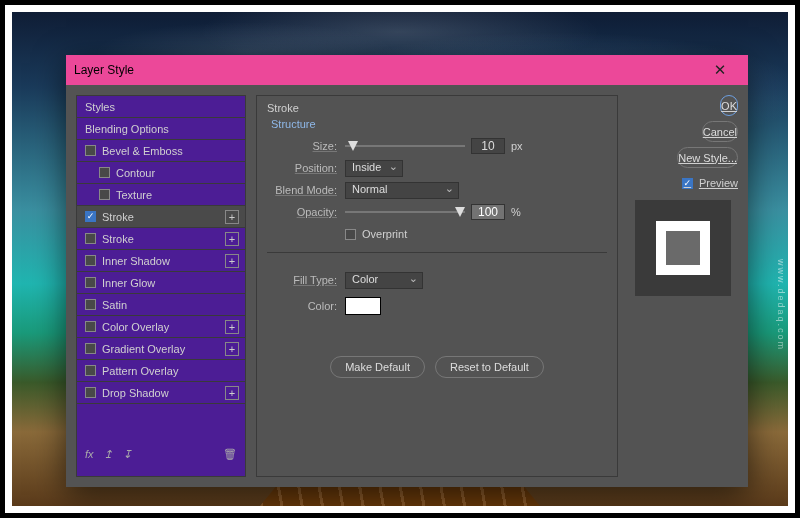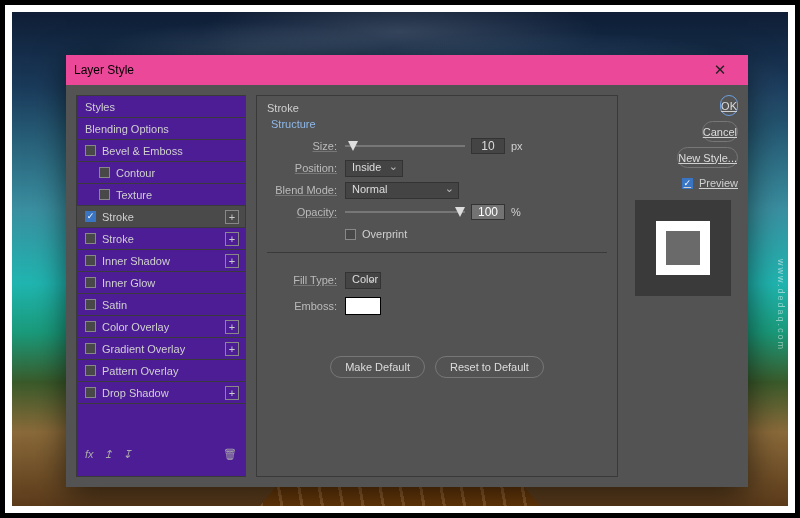--- a/index.html
+++ b/index.html
@@ -182,26 +182,26 @@
 
             <div class="ctrl">
               <span class="lbl"></span>
               <span class="chk"></span>
               <span style="margin-left:6px">Overprint</span>
             </div>
           </div>
 
           <div class="ctrl">
             <span class="lbl u">Fill Type:</span>
-            <span class="sel" style="width:36px">
+            <span class="sel" style="width:78px">
                 <span>Color</span>
               </span>
           </div>
           <div class="ctrl" style="margin-top:6px">
-            <span class="lbl">Emboss:</span>
+            <span class="lbl">Color:</span>
             <span class="swatch"></span>
           </div>
 
           <div class="btn-row">
             <span class="ps-btn">Make Default</span>
             <span class="ps-btn">Reset to Default</span>
           </div>
         </div>
 
         <div class="right-col">

